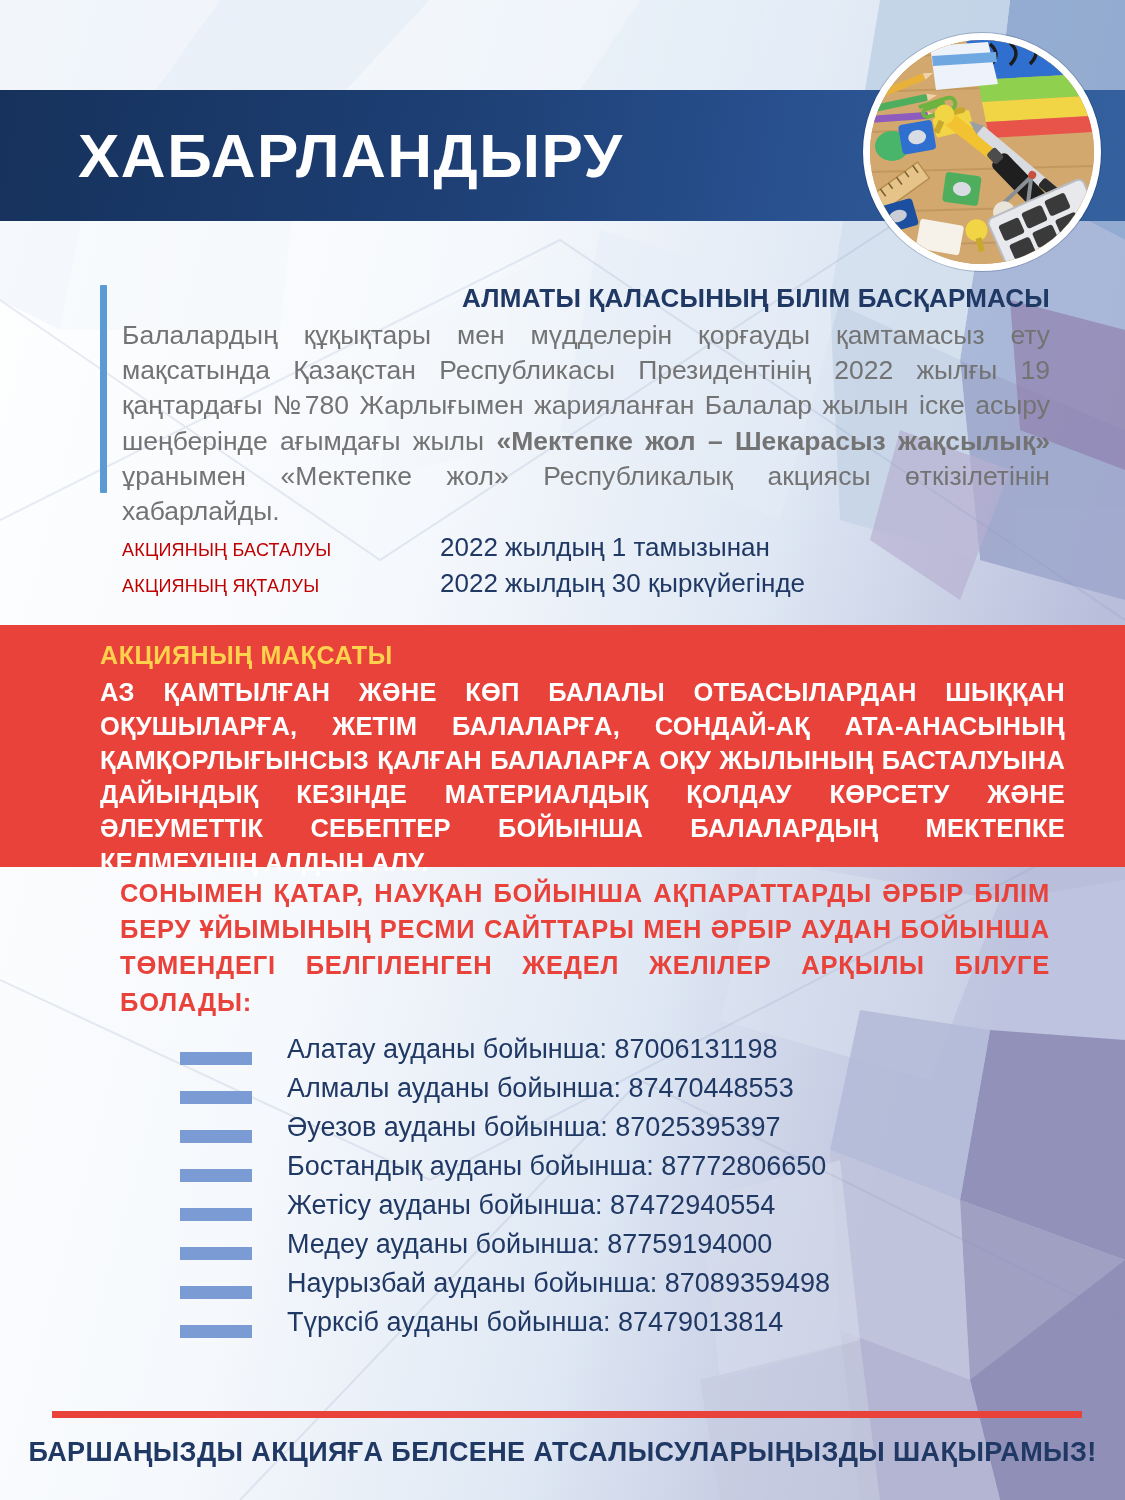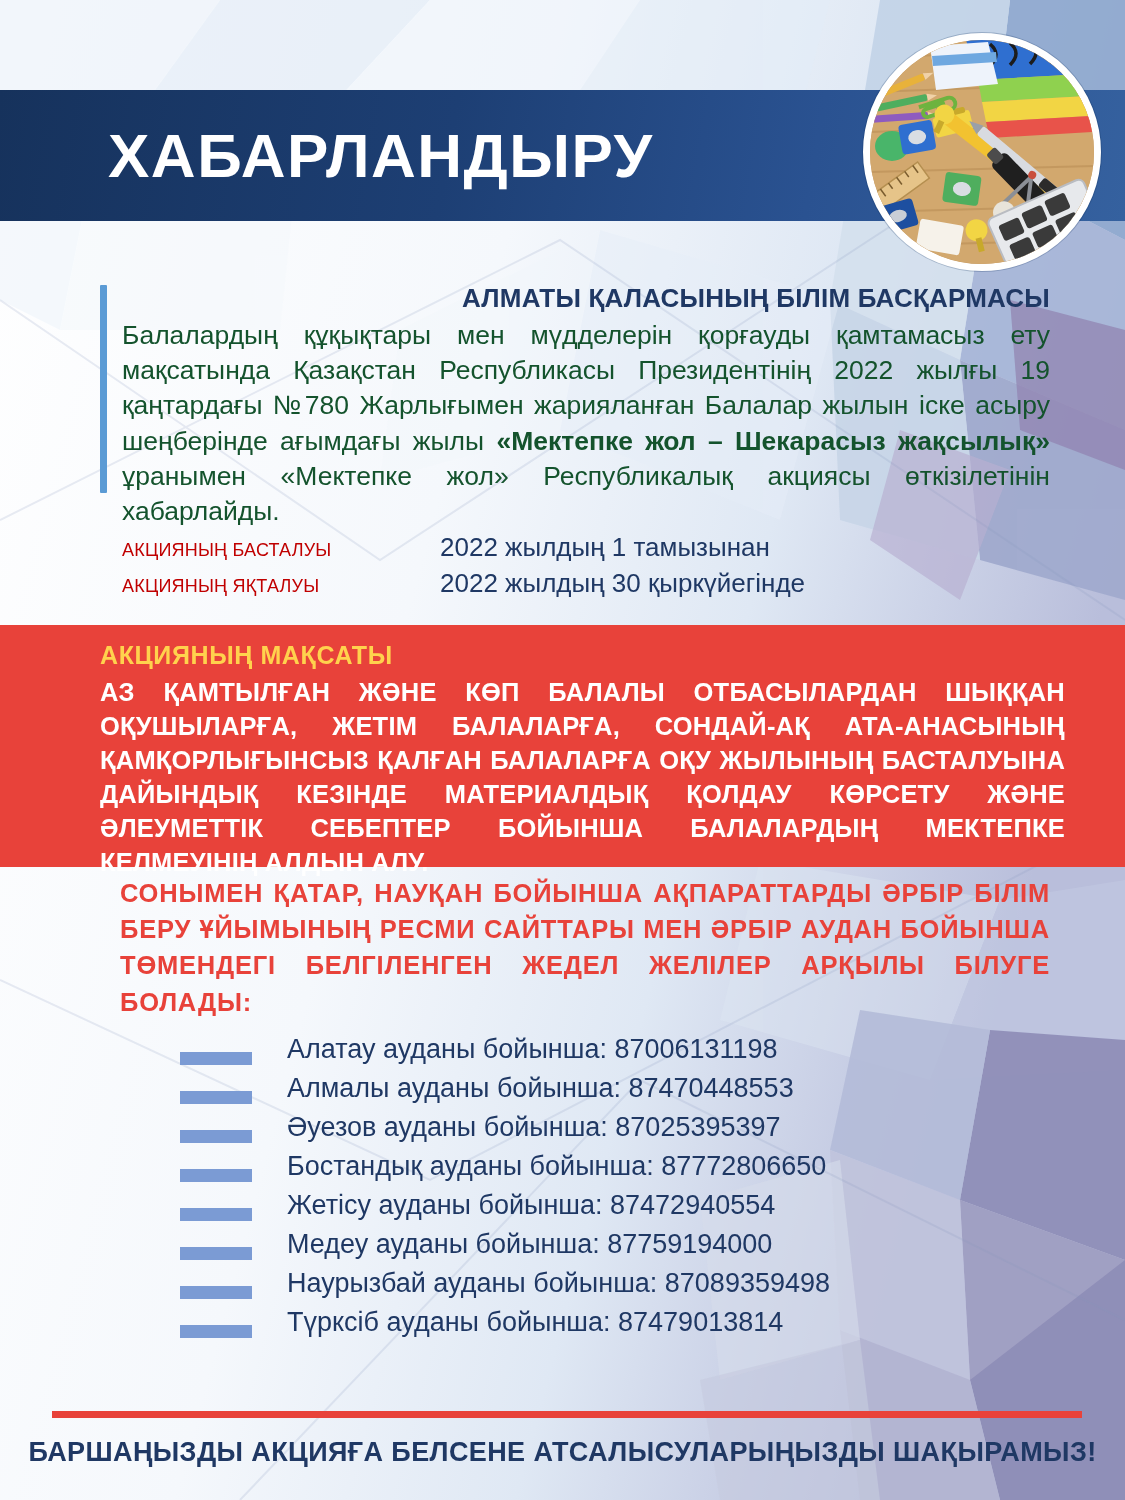--- a/index.html
+++ b/index.html
@@ -25,21 +25,21 @@
     pointer-events:none;
   }
 
   
   .banner{
     position:absolute;
     left:0; top:90px;
     width:1125px; height:131px;
     background:linear-gradient(100deg,#16325c 0%,#1d3f74 40%,#2a5291 72%,#35619f 100%);
     z-index:3;
-    display:flex; align-items:center;padding-left:30px;
+    display:flex; align-items:center;
   }
   .banner-title{
     color:#ffffff;
     font-size:62px;
     font-weight:bold;
     letter-spacing:1.5px;
     margin-left:78px;
     line-height:1;
     white-space:nowrap;
   }
@@ -75,21 +75,21 @@
   .intro-inner{ margin-left:22px; }
   .intro-heading{
     color:#1f3864;
     font-size:26px;
     font-weight:bold;
     letter-spacing:.2px;
     margin-bottom:4px;
     text-align:right;
   }
   .intro-body{
-    color:#14532d;
+    color:#737373;
     font-size:26.5px;
     line-height:1.33;
     text-align:justify;
     text-align-last:left;
   }
   .intro-body b{ font-weight:bold; }
 
   
   .dates{
     position:absolute;

